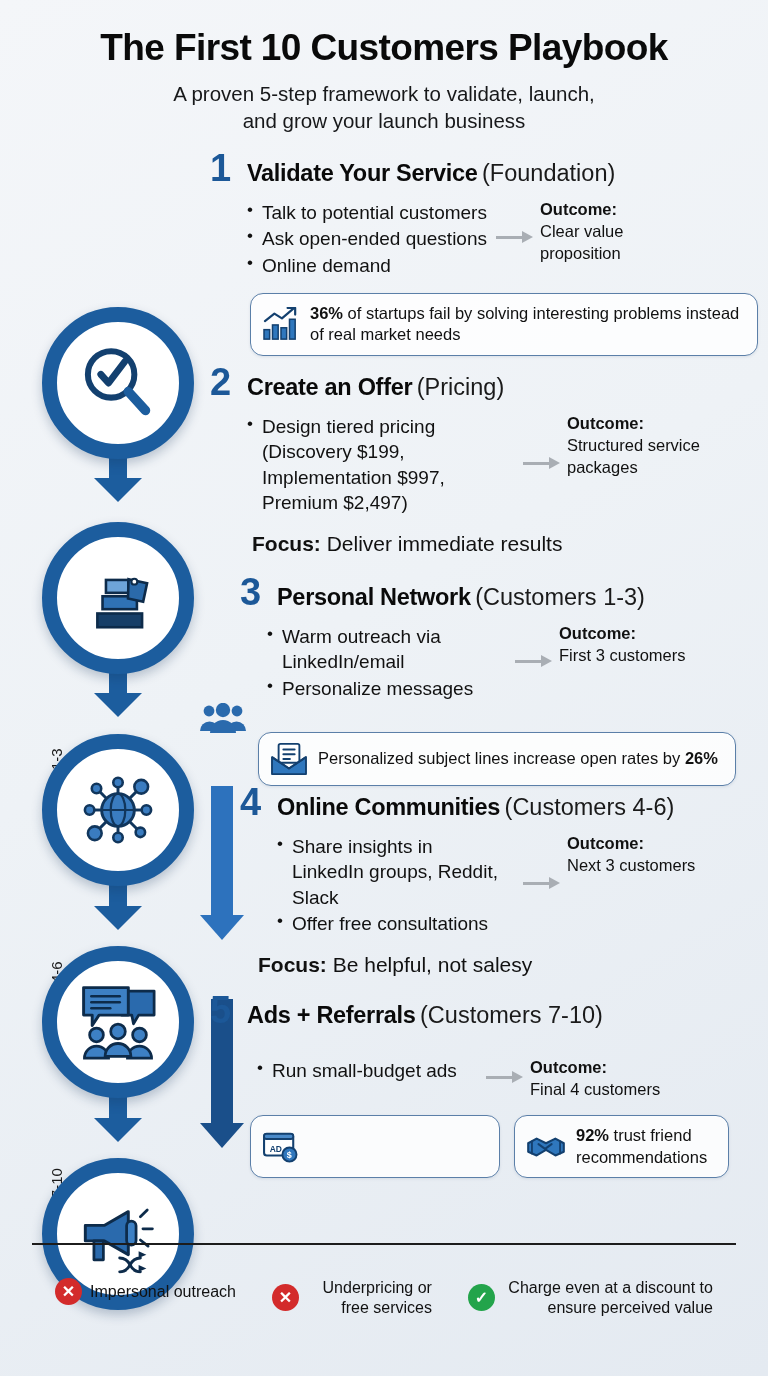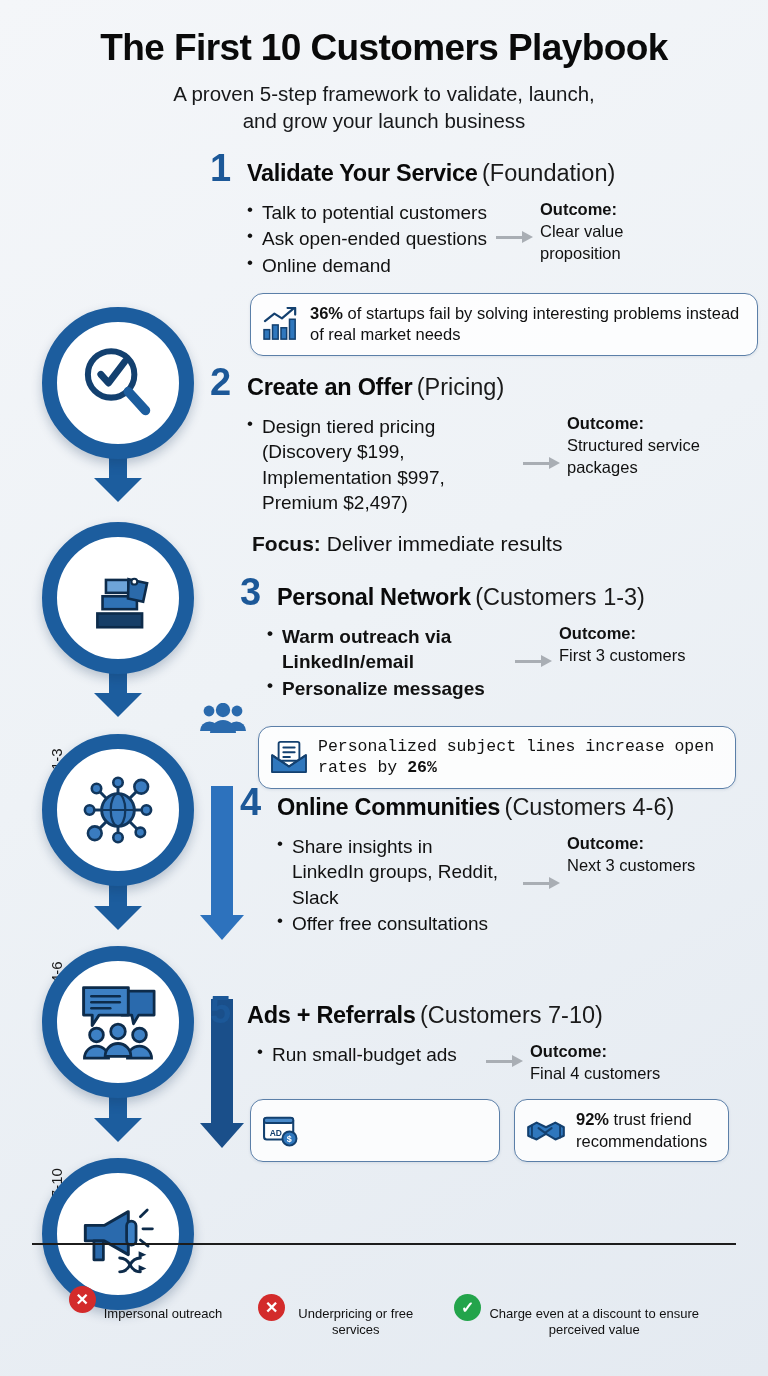--- a/index.html
+++ b/index.html
@@ -207,21 +207,21 @@
   }
   .mistakes {
     margin-top: 14px;
     display: flex;
     justify-content: center;
     align-items: flex-start;
     gap: 36px;
     padding: 0 16px;
   }
   .mistake { display: flex; align-items: center; gap: 8px; }
-  .mistake .label { font-size: 13px; line-height: 1.22; text-align: center; color: #111; margin-top: 28px; }
+  .mistake .label { font-size: 16px; line-height: 1.22; text-align: right; color: #111; }
   .badge {
     flex: 0 0 auto;
     width: 27px; height: 27px;
     border-radius: 50%;
     display: flex; align-items: center; justify-content: center;
     color: #fff;
     font-size: 16px;
     font-weight: bold;
     line-height: 1;
   }
@@ -434,34 +434,34 @@
 
   <div class="step" style="top:440px; left:240px; width:518px;">
     <div class="step-head">
       <span class="step-num">3</span>
       <span>
         <span class="step-title">Personal Network</span>
         <span class="step-sub">(Customers 1-3)</span>
       </span>
     </div>
     <div class="step-body" style="padding-left:27px; margin-top:8px;">
-      <ul class="bullets" style="width:222px;font-weight:bold;">
+      <ul class="bullets" style="width:222px;">
         <li>Warm outreach via LinkedIn/email</li>
         <li>Personalize messages</li>
       </ul>
       <div class="arrow-right" style="margin-left:26px;">
           <div class="line"></div>
           <div class="tip"></div>
         </div>
       <div class="outcome" style="width:165px;">
         <span class="lbl">Outcome:</span>
         <span>First 3 customers</span>
       </div>
     </div>
-    <div class="stat-box" style="margin-top:24px; margin-left:18px; width:478px;font-family:Liberation Mono, monospace;">
+    <div class="stat-box" style="margin-top:30px; margin-left:18px; width:478px;">
       <span>
         <svg width="38" height="34" viewBox="0 0 40 36">
           <rect x="9" y="2" width="22" height="20" rx="2" fill="#ffffff" stroke="#13406f" stroke-width="2"></rect>
           <g stroke="#13406f" stroke-width="2" stroke-linecap="round">
             <line x1="14" y1="8" x2="26" y2="8"></line>
               <line x1="14" y1="13" x2="26" y2="13"></line>
               <line x1="14" y1="18" x2="21" y2="18"></line>
           </g>
           <path d="M2 16 L20 28 L38 16 L38 34 L2 34 Z" fill="#2f77bd" stroke="#13406f" stroke-width="2" stroke-linejoin="round"></path>
           <path d="M2 16 L20 28 L38 16" fill="none" stroke="#13406f" stroke-width="2"></path>
@@ -486,31 +486,34 @@
       </ul>
       <div class="arrow-right" style="margin-left:14px;">
           <div class="line"></div>
           <div class="tip"></div>
         </div>
       <div class="outcome" style="width:168px;">
         <span class="lbl">Outcome:</span>
         <span>Next 3 customers</span>
       </div>
     </div>
+    <div class="focus" style="margin-top:16px; margin-left:18px;">
+      <span class="lbl">Focus:</span><span> Be helpful, not salesy</span>
+    </div>
   </div>
 
   <div class="step" style="top:858px; left:210px; width:548px;">
     <div class="step-head">
       <span class="step-num">5</span>
       <span>
         <span class="step-title">Ads + Referrals</span>
         <span class="step-sub">(Customers 7-10)</span>
       </span>
     </div>
-    <div class="step-body" style="padding-left:47px; margin-top:8px;">
+    <div class="step-body" style="padding-left:47px; margin-top:24px;">
       <ul class="bullets" style="width:215px;">
         <li>Run small-budget ads</li>
       </ul>
       <div class="arrow-right" style="margin-left:14px;">
           <div class="line"></div>
           <div class="tip"></div>
         </div>
       <div class="outcome" style="width:170px;">
         <span class="lbl">Outcome:</span>
         <span>Final 4 customers</span>

